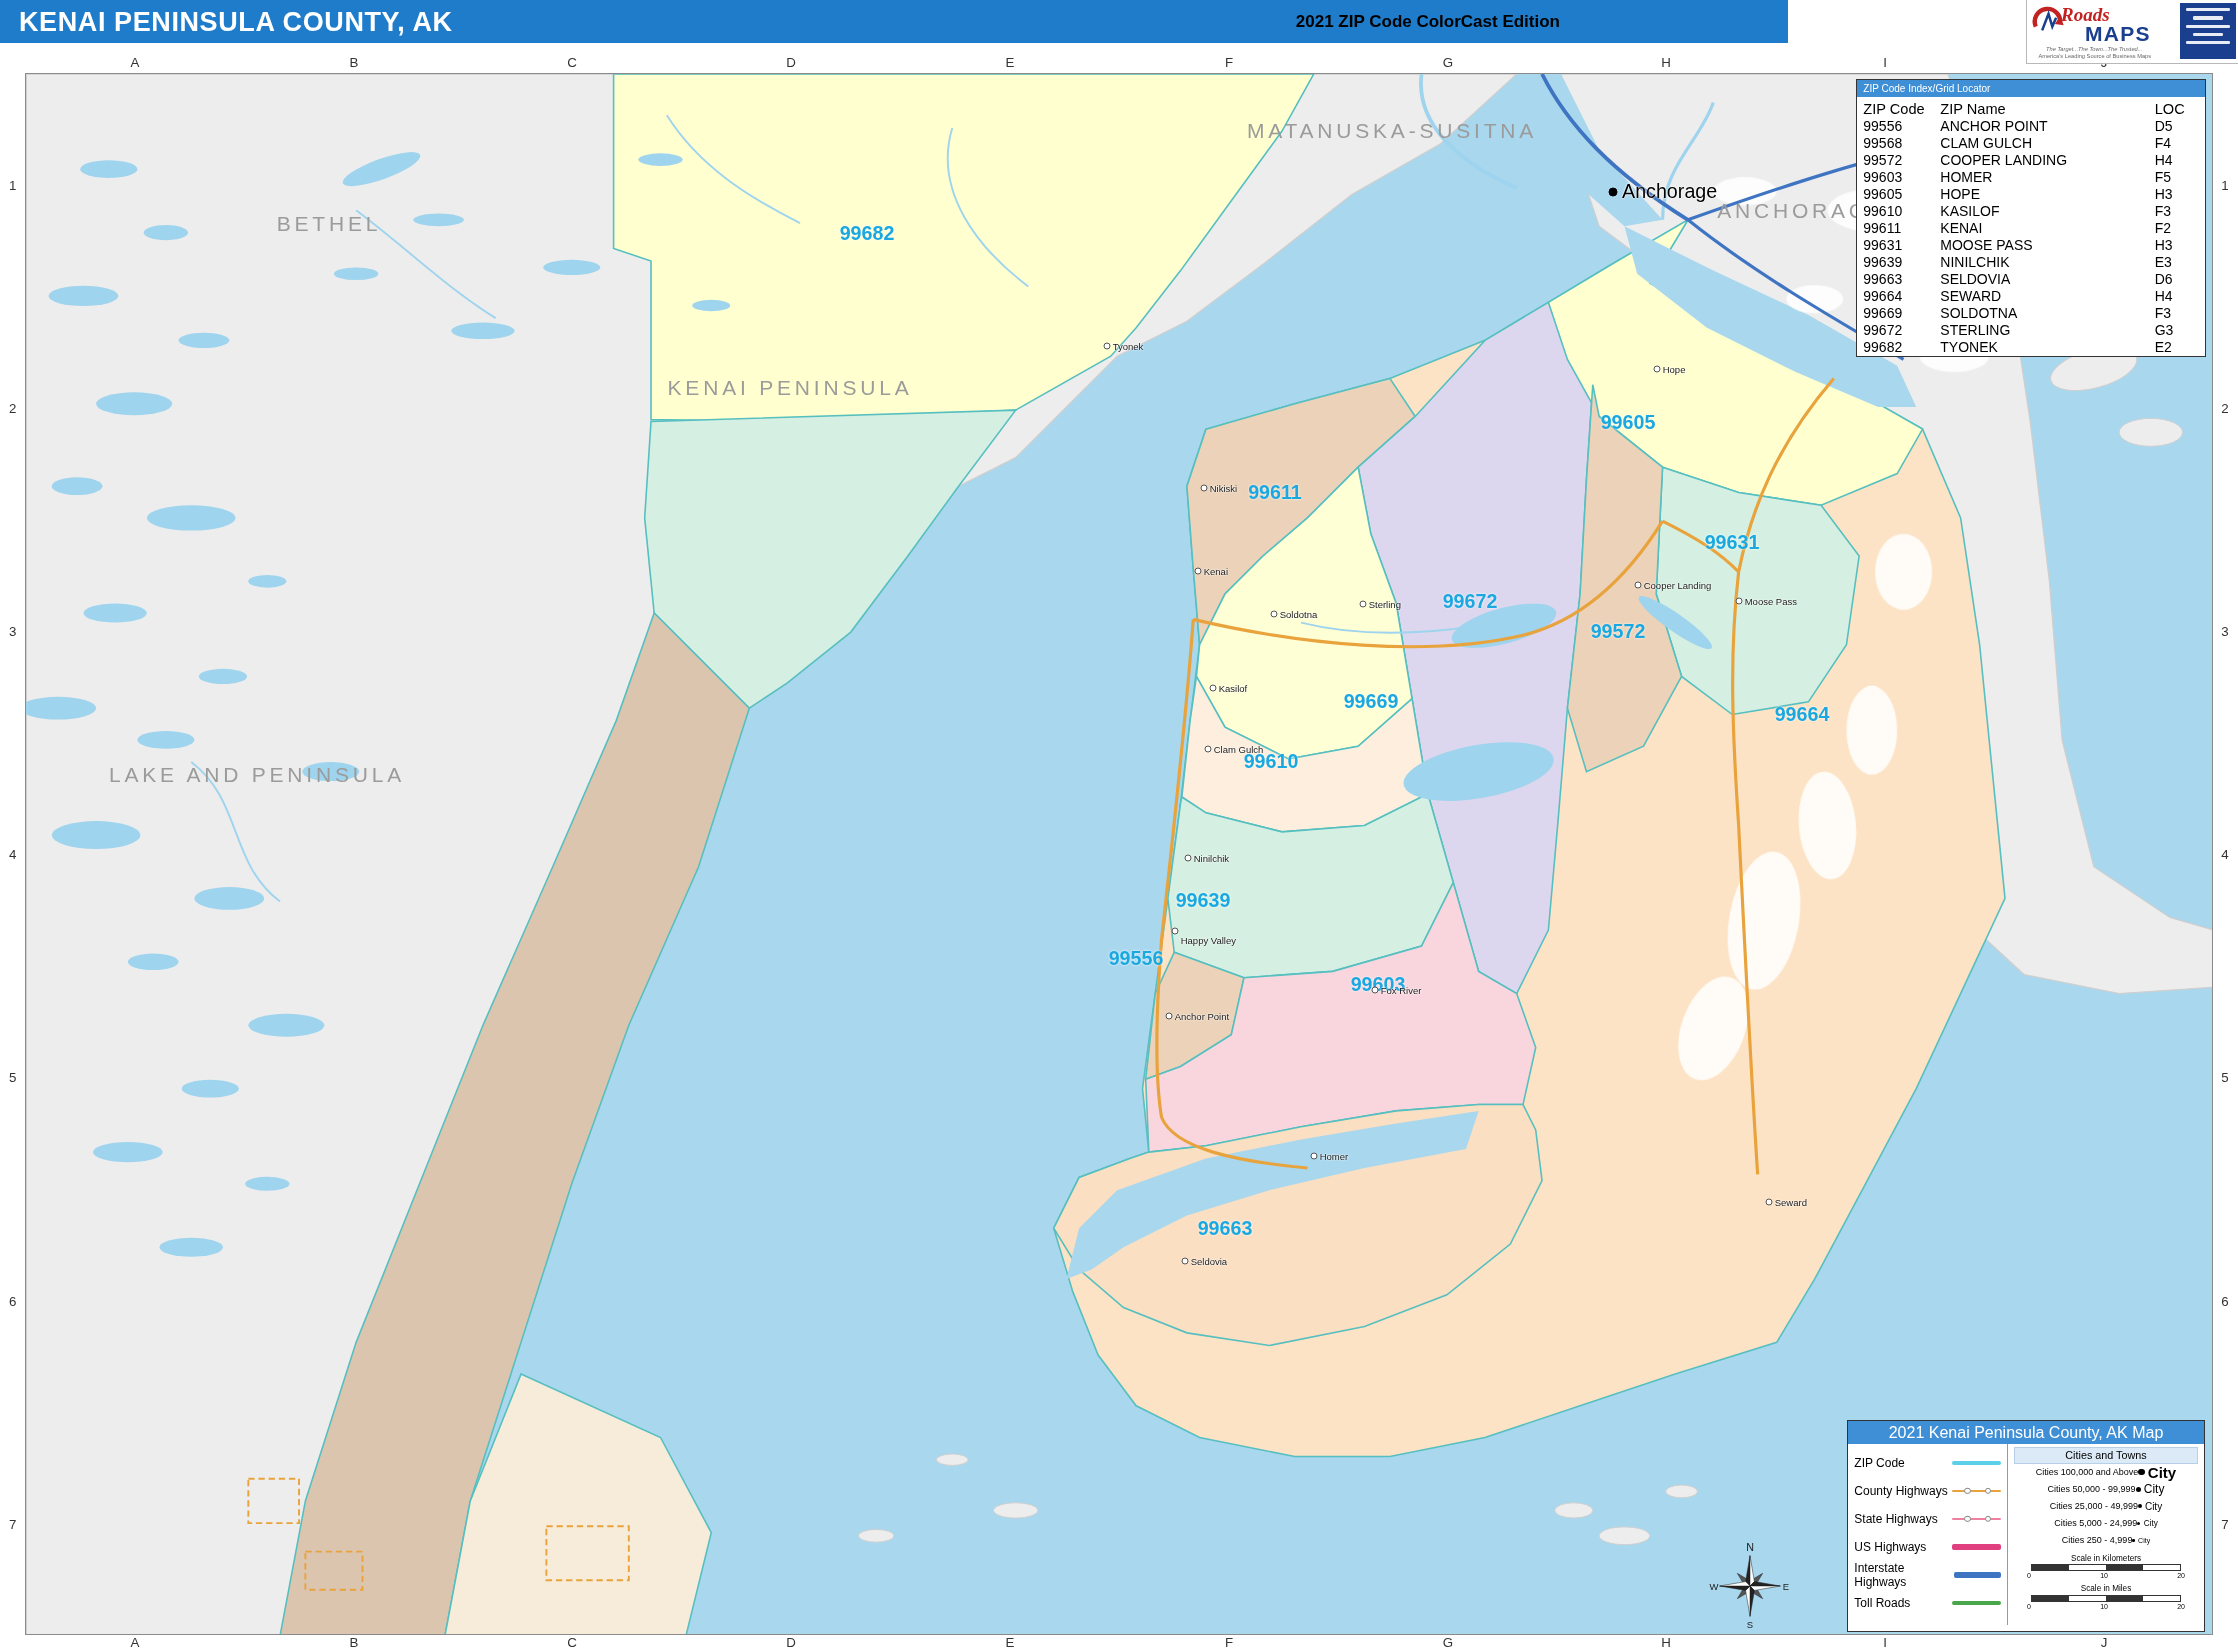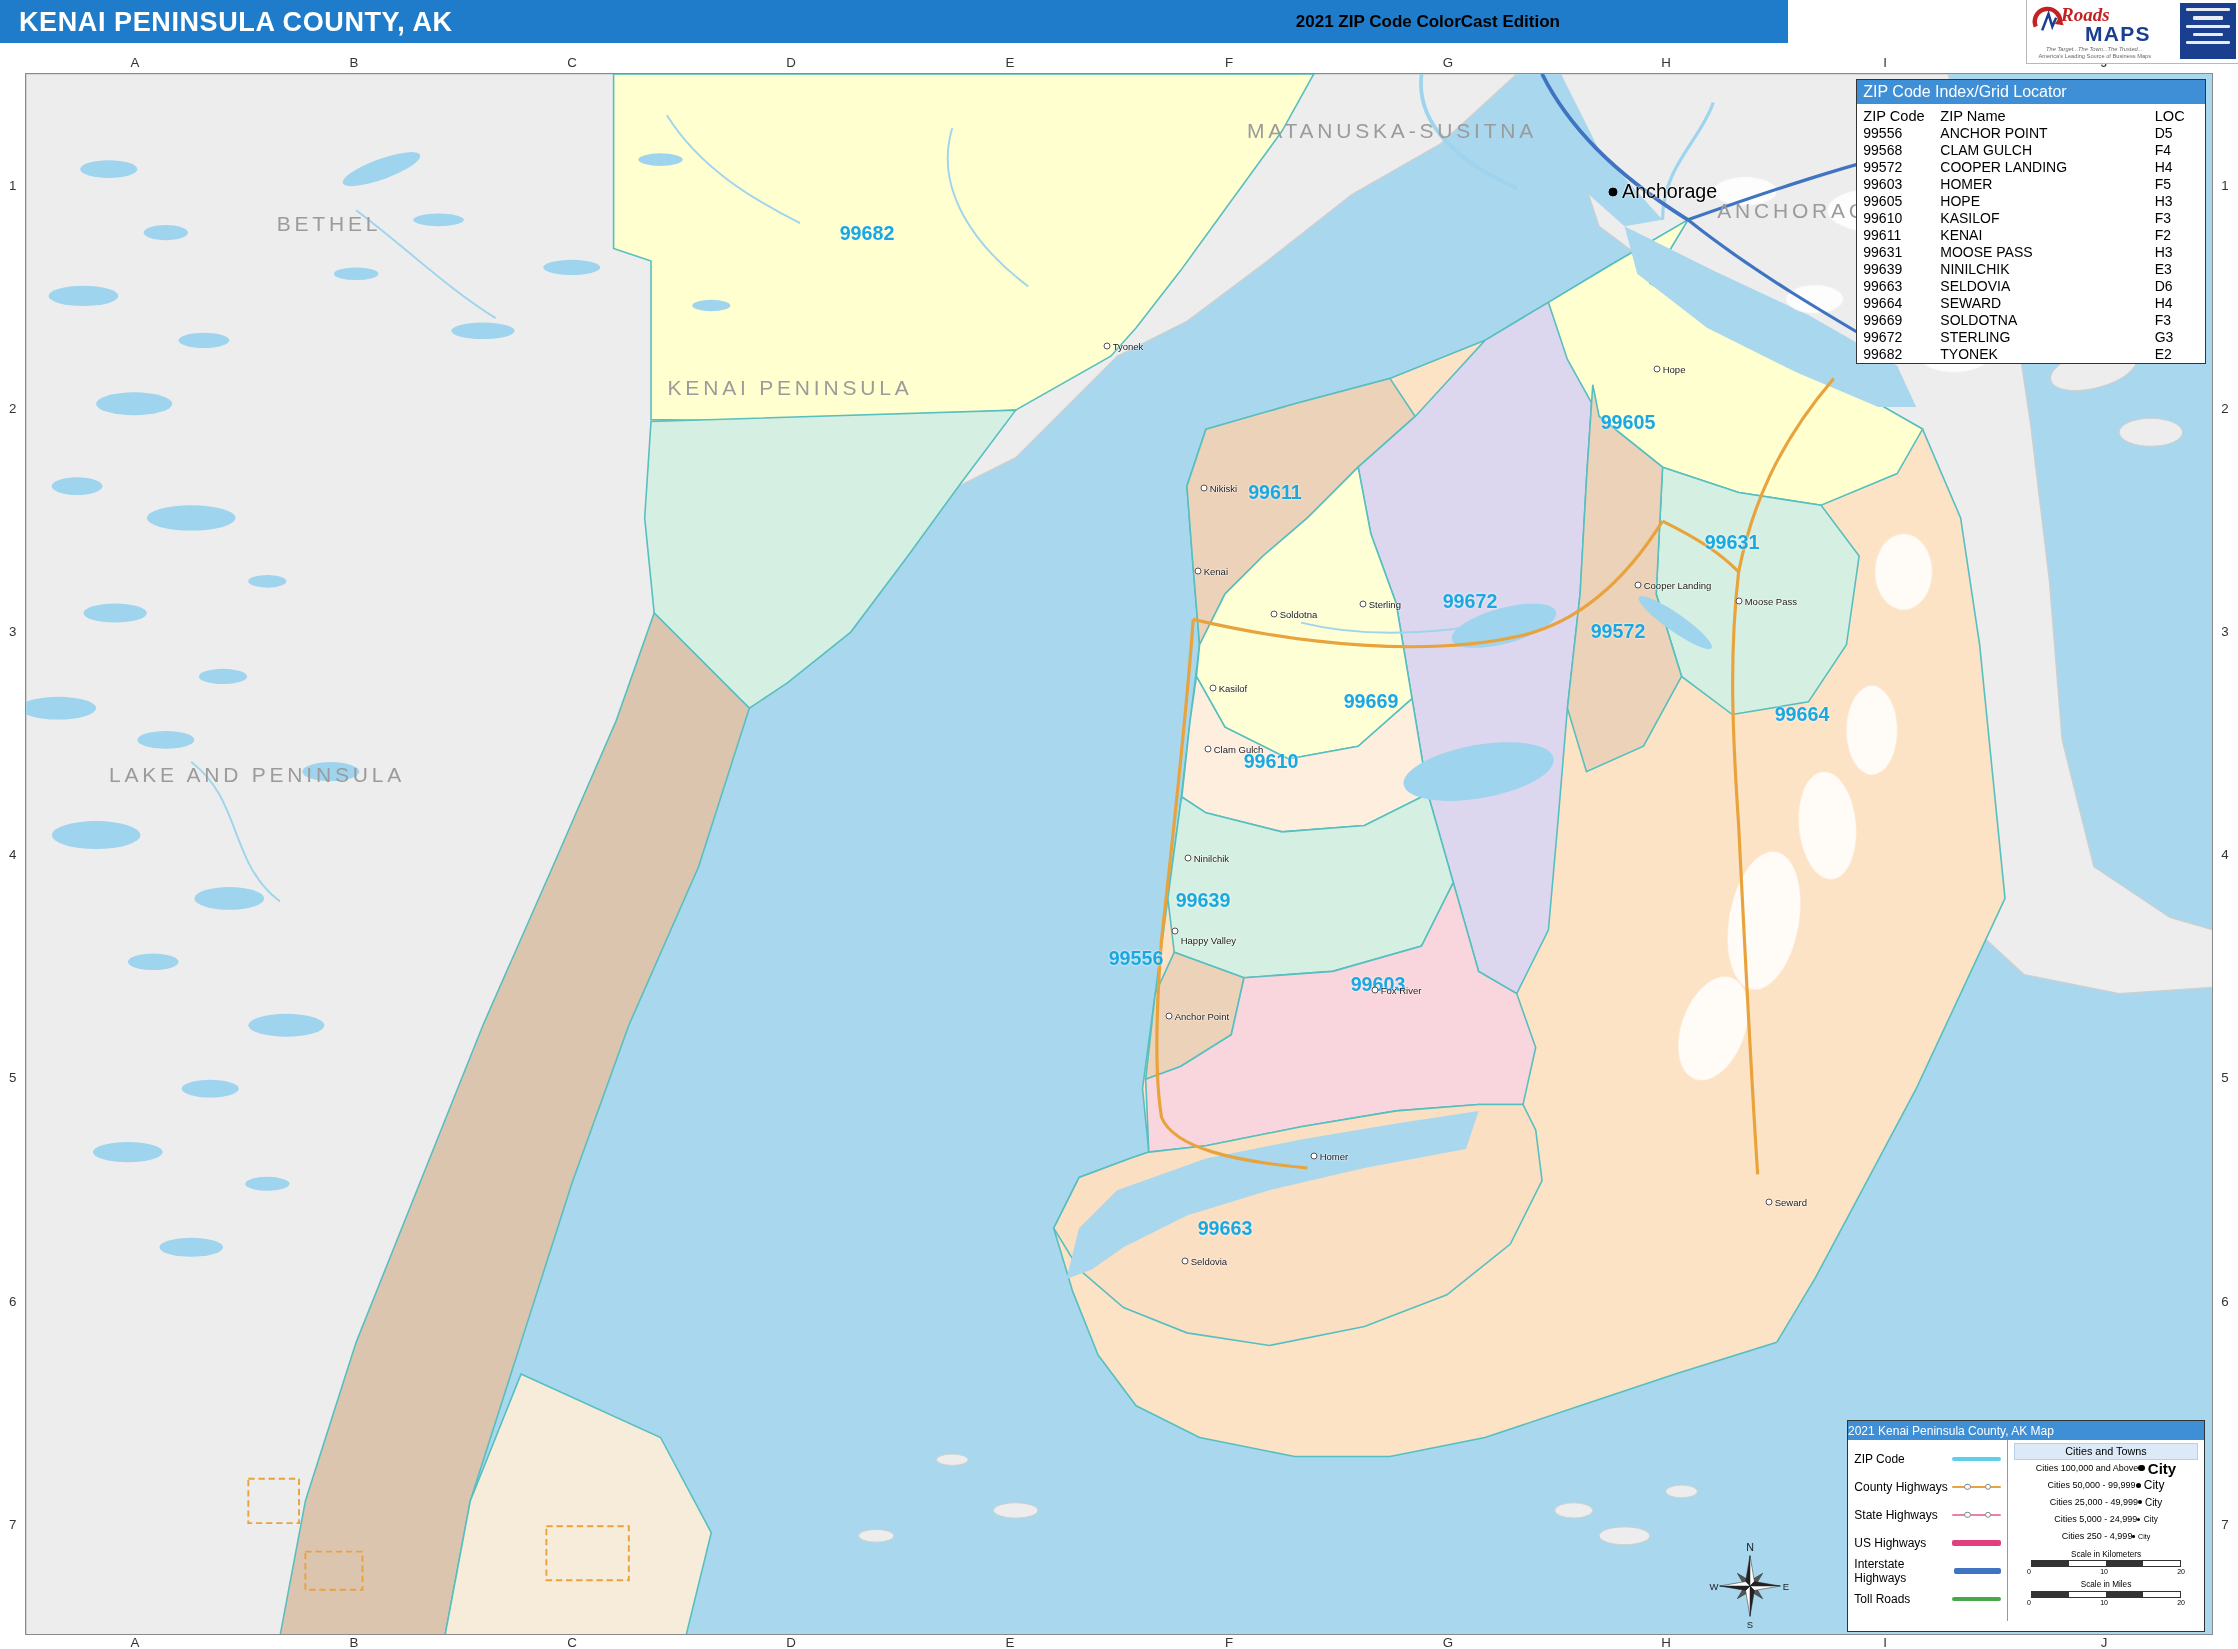--- a/index.html
+++ b/index.html
@@ -41,28 +41,28 @@
             border-radius:50%;transform:translate(-50%,-50%)}
   .city-dot.major{width:7px;height:7px;background:#000;border:1.3px solid #000}
   .city-label{position:absolute;transform:translate(5.7px,-50%);font-size:9.5px;color:#1a1a1a;
               white-space:nowrap;text-shadow:0 0 1.9px #fff,0 0 1.9px #fff}
   .city-label.major{font-size:19.7px;color:#000;transform:translate(9px,-52%)}
   .grid-label{position:absolute;transform:translate(-50%,-50%);font-size:13.3px;color:#333}
 
   
   .index-panel{position:absolute;left:1856px;top:79px;width:350px;background:#fff;
                border:1.3px solid #333;z-index:20;box-sizing:border-box}
-  .panel-header{background:var(--panel-header-bg);color:#fff;font-size:16px;padding:3.2px 6.3px}
+  .panel-header{background:var(--panel-header-bg);color:#fff;font-size:10px;padding:3.2px 6.3px}
   .index-cols{display:grid;grid-template-columns:77px 1fr 44px;padding:3.2px 6.3px 1.3px 6.3px;font-size:14.6px;color:#000}
   .index-row{display:grid;grid-template-columns:77px 1fr 44px;padding:0 6.3px;font-size:14px;line-height:17px;color:#000}
 
   
   .legend{position:absolute;left:1847px;top:1420px;width:358px;height:212px;background:#fff;
           border:1.3px solid #333;z-index:20;box-sizing:border-box}
-  .legend-header{background:var(--panel-header-bg);color:#fff;font-size:12px;padding:2.5px 0}
+  .legend-header{background:var(--panel-header-bg);color:#fff;font-size:16px;text-align:center;padding:2.5px 0}
   .legend-body{display:flex;height:181px}
   .legend-left{width:160px;border-right:0.6px solid #999;padding:5px 6.3px;box-sizing:border-box}
   .road-row{display:flex;align-items:center;justify-content:space-between;height:28px}
   .road-label{font-size:12px;color:#000}
   .road-sample{width:49px;position:relative;border-radius:1.9px}
   .sample-dot{position:absolute;top:50%;width:4.4px;height:4.4px;background:#fff;border:0.6px solid #888;
               border-radius:50%;transform:translateY(-50%)}
   .legend-right{flex:1;padding:3.2px 6.3px;box-sizing:border-box}
   .cities-title{background:#dce9f6;border:0.6px solid #b8cfe8;text-align:center;font-size:10.8px;padding:1.3px 0;color:#000}
   .city-row{display:flex;align-items:center;justify-content:center;height:17px}

